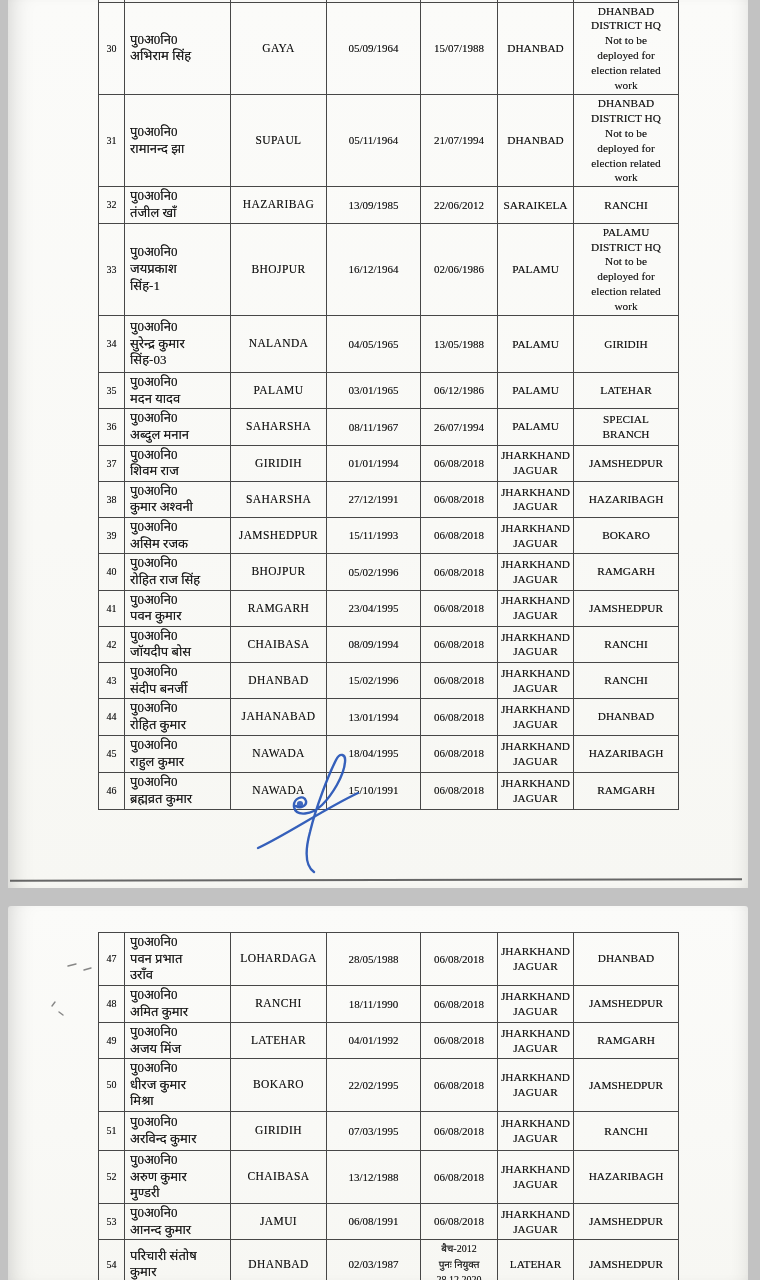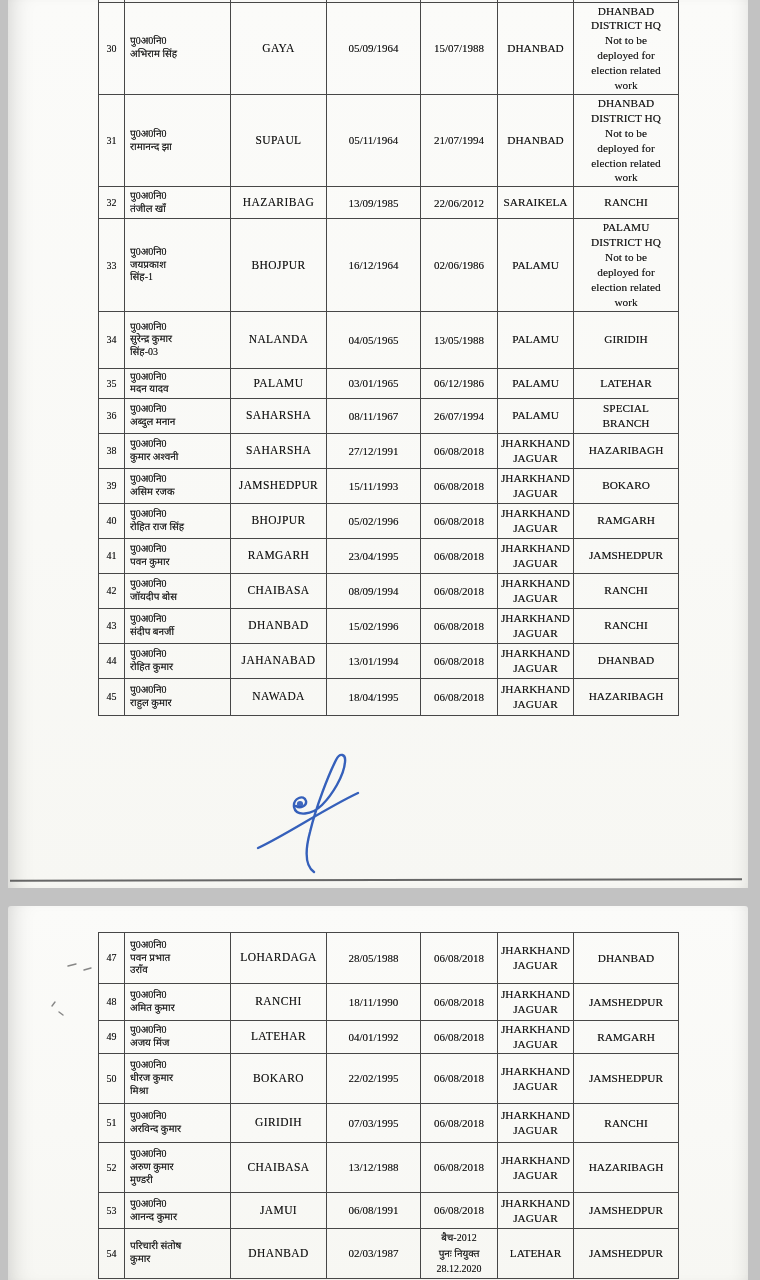--- a/index.html
+++ b/index.html
@@ -30,21 +30,21 @@
   #table2 { top:26px; }
   .scan td {
     border:1px solid #474747;
     font-family:"Liberation Serif","DejaVu Sans",serif;
     font-size:11.3px; line-height:1.32;
     color:#161616; text-align:center; vertical-align:middle;
     padding:1px 2px; white-space:pre-line; overflow:hidden;
     text-shadow:0 0 .4px rgba(30,30,30,.55);
   }
   .scan .c-sl   { font-size:10px;margin-left:36px; }
-  .scan .c-name { text-align:left; padding-left:5px; font-size:10px; line-height:1.28; }
+  .scan .c-name { text-align:left; padding-left:5px; font-size:13px; line-height:1.28; }
   .scan .c-district { font-size:11.5px; letter-spacing:.4px; }
   .scan .c-dob, .scan .c-join { font-size:11px; }
   .scan td.small-note { font-size:10px; line-height:1.55; letter-spacing:0; }
   tr.remnant-row td { border-top:none; }
   .sig-svg { position:absolute; left:232px; top:746px; }
   .marks-svg { position:absolute; left:32px; top:44px; opacity:.8; }
 </style>
 </head>
 <body>
 
@@ -151,20 +151,31 @@
           <td class="c-sl">36</td>
           <td class="c-name">पु0अ0नि0
 अब्दुल मनान</td>
           <td class="c-district">SAHARSHA</td>
           <td class="c-dob">08/11/1967</td>
           <td class="c-join">26/07/1994</td>
           <td class="c-current">PALAMU</td>
           <td class="c-posting">SPECIAL
 BRANCH</td>
         </tr>
+        <tr style="height: 33px;">
+          <td class="c-sl">37</td>
+          <td class="c-name">पु0अ0नि0
+शिवम राज</td>
+          <td class="c-district">GIRIDIH</td>
+          <td class="c-dob">01/01/1994</td>
+          <td class="c-join">06/08/2018</td>
+          <td class="c-current">JHARKHAND
+JAGUAR</td>
+          <td class="c-posting">JAMSHEDPUR</td>
+        </tr>
         <tr style="height: 35px;">
           <td class="c-sl">38</td>
           <td class="c-name">पु0अ0नि0
 कुमार अश्वनी</td>
           <td class="c-district">SAHARSHA</td>
           <td class="c-dob">27/12/1991</td>
           <td class="c-join">06/08/2018</td>
           <td class="c-current">JHARKHAND
 JAGUAR</td>
           <td class="c-posting">HAZARIBAGH</td>
@@ -238,20 +249,31 @@
         <tr style="height: 37px;">
           <td class="c-sl">45</td>
           <td class="c-name">पु0अ0नि0
 राहुल कुमार</td>
           <td class="c-district">NAWADA</td>
           <td class="c-dob">18/04/1995</td>
           <td class="c-join">06/08/2018</td>
           <td class="c-current">JHARKHAND
 JAGUAR</td>
           <td class="c-posting">HAZARIBAGH</td>
+        </tr>
+        <tr style="height: 37px;">
+          <td class="c-sl">46</td>
+          <td class="c-name">पु0अ0नि0
+ब्रह्मव्रत कुमार</td>
+          <td class="c-district">NAWADA</td>
+          <td class="c-dob">15/10/1991</td>
+          <td class="c-join">06/08/2018</td>
+          <td class="c-current">JHARKHAND
+JAGUAR</td>
+          <td class="c-posting">RAMGARH</td>
         </tr>
       </tbody>
   </table>
 
   <svg class="sig-svg" width="150" height="135" viewBox="0 0 150 135">
     <g fill="none" stroke="#2b58b8" stroke-width="2.4" stroke-linecap="round" opacity="0.95">
       <path d="M 74,126 C 64,119 66,101 70,86 C 76,61 88,30 96,14 C 100,6 106,8 105,16
                C 104,30 92,49 82,59 C 72,69 56,71 54,61 C 53,52 64,48 66,55 C 67,60 60,63 56,60"></path>
       <path d="M 18,102 C 46,89 86,62 118,47"></path>
     </g>

